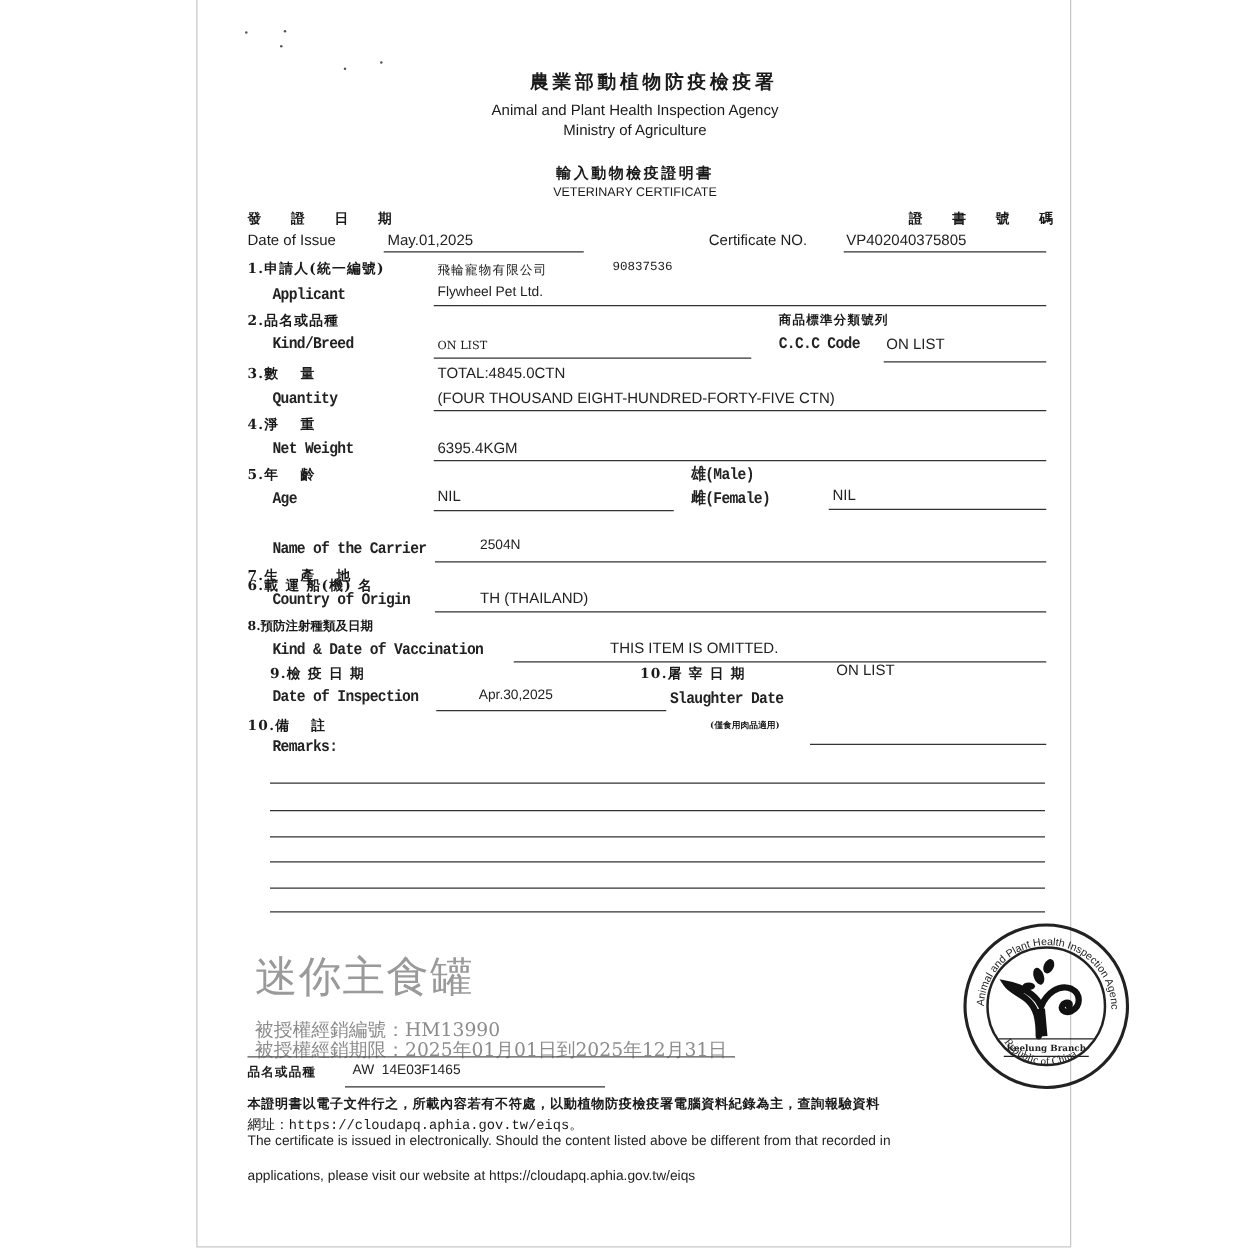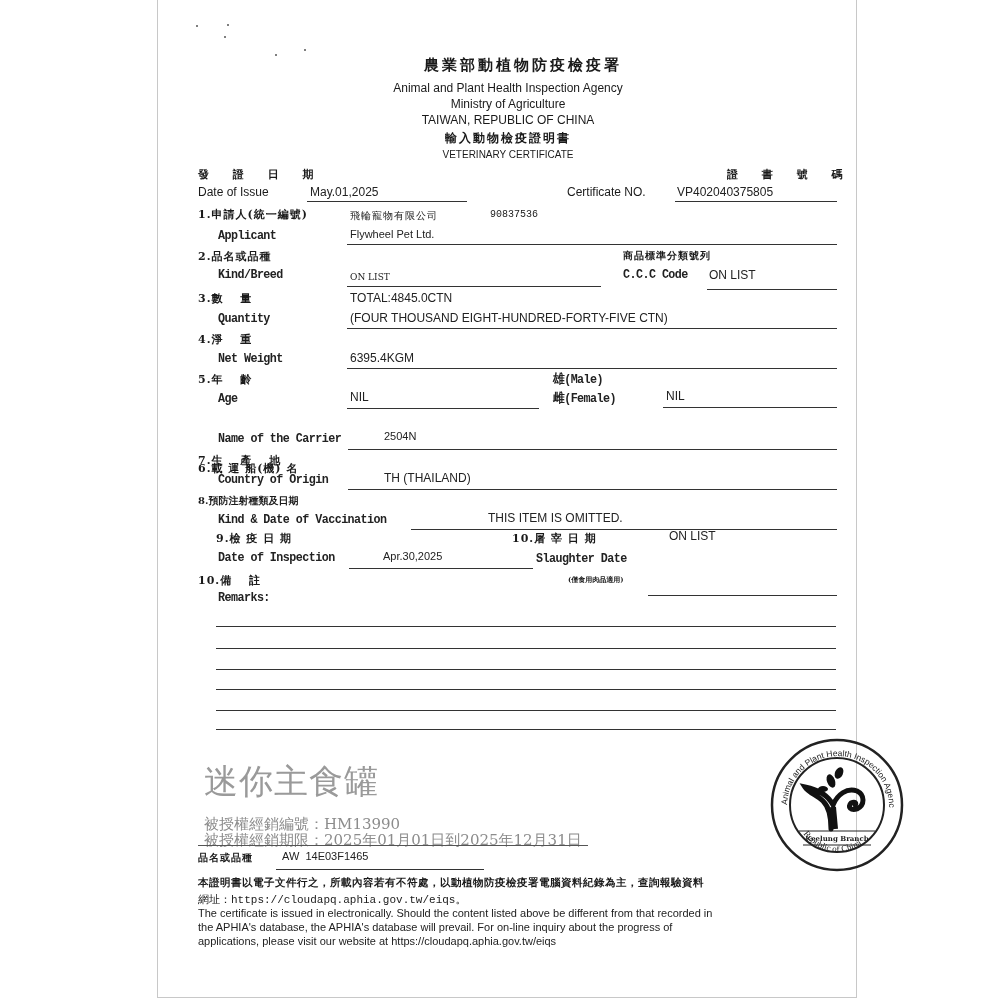--- a/index.html
+++ b/index.html
@@ -24,21 +24,20 @@
 
   <div class="dot" style="left:38px;top:26px"></div>
   <div class="dot" style="left:69px;top:25px"></div>
   <div class="dot" style="left:66px;top:37px"></div>
   <div class="dot" style="left:117px;top:55px"></div>
   <div class="dot" style="left:146px;top:50px"></div>
 
   <div class="hdr serif" style="top:57px;font-size:15px;font-weight:bold;letter-spacing:3px;left:15px;">農業部動植物防疫檢疫署</div>
   <div class="hdr" style="top:82px;font-size:12px;">Animal and Plant Health Inspection Agency</div>
   <div class="hdr" style="top:98px;font-size:12px;">Ministry of Agriculture</div>
-  <div class="hdr" style="top:114px;font-size:12px;">TAIWAN, REPUBLIC OF CHINA</div>
   <div class="hdr serif" style="top:131px;font-size:12px;font-weight:bold;letter-spacing:2px;">輸入動物檢疫證明書</div>
   <div class="hdr" style="top:150px;font-size:10px;">VETERINARY CERTIFICATE</div>
 
   <div class="abs cjk-bold" style="left:40px;top:168px;letter-spacing:10px;">發 證 日 期</div>
   <div class="abs" style="left:40px;top:186px;font-size:12px;">Date of Issue</div>
   <div class="abs val" style="left:152px;top:186px;">May.01,2025</div>
   <div class="line" style="left:149px;top:202px;width:160px;"></div>
 
   <div class="abs cjk-bold" style="left:569px;top:168px;letter-spacing:10px;">證 書 號 碼</div>
   <div class="abs" style="left:409px;top:186px;font-size:12px;">Certificate NO.</div>
@@ -147,15 +146,14 @@
       <ellipse cx="54" cy="52" rx="5" ry="3" fill="#111"></ellipse>
       <line x1="30" y1="94" x2="106" y2="94" stroke="#222" stroke-width="1"></line>
       <text x="68" y="104" text-anchor="middle" font-family="DejaVu Serif, serif" font-size="7" font-weight="bold" fill="#222">Keelung Branch</text>
       <line x1="34" y1="108" x2="102" y2="108" stroke="#222" stroke-width="1"></line>
     </svg>
   </div>
 
   <div class="abs serif" style="left:40px;top:877px;font-size:10.5px;font-weight:bold;letter-spacing:0.5px;">本證明書以電子文件行之，所載內容若有不符處，以動植物防疫檢疫署電腦資料紀錄為主，查詢報驗資料</div>
   <div class="abs mono" style="left:40px;top:893px;font-size:11px;">網址：https://cloudapq.aphia.gov.tw/eiqs。</div>
   <div class="abs" style="left:40px;top:908px;font-size:11px;color:#222;">The certificate is issued in electronically. Should the content listed above be different from that recorded in</div>
-  <div class="abs" style="left:40px;top:922px;font-size:11px;color:#222;">the APHIA's database, the APHIA's database will prevail. For on-line inquiry about the progress of</div>
   <div class="abs" style="left:40px;top:936px;font-size:11px;color:#222;">applications, please visit our website at https://cloudapq.aphia.gov.tw/eiqs</div>
 </div>
 
 </body></html>

